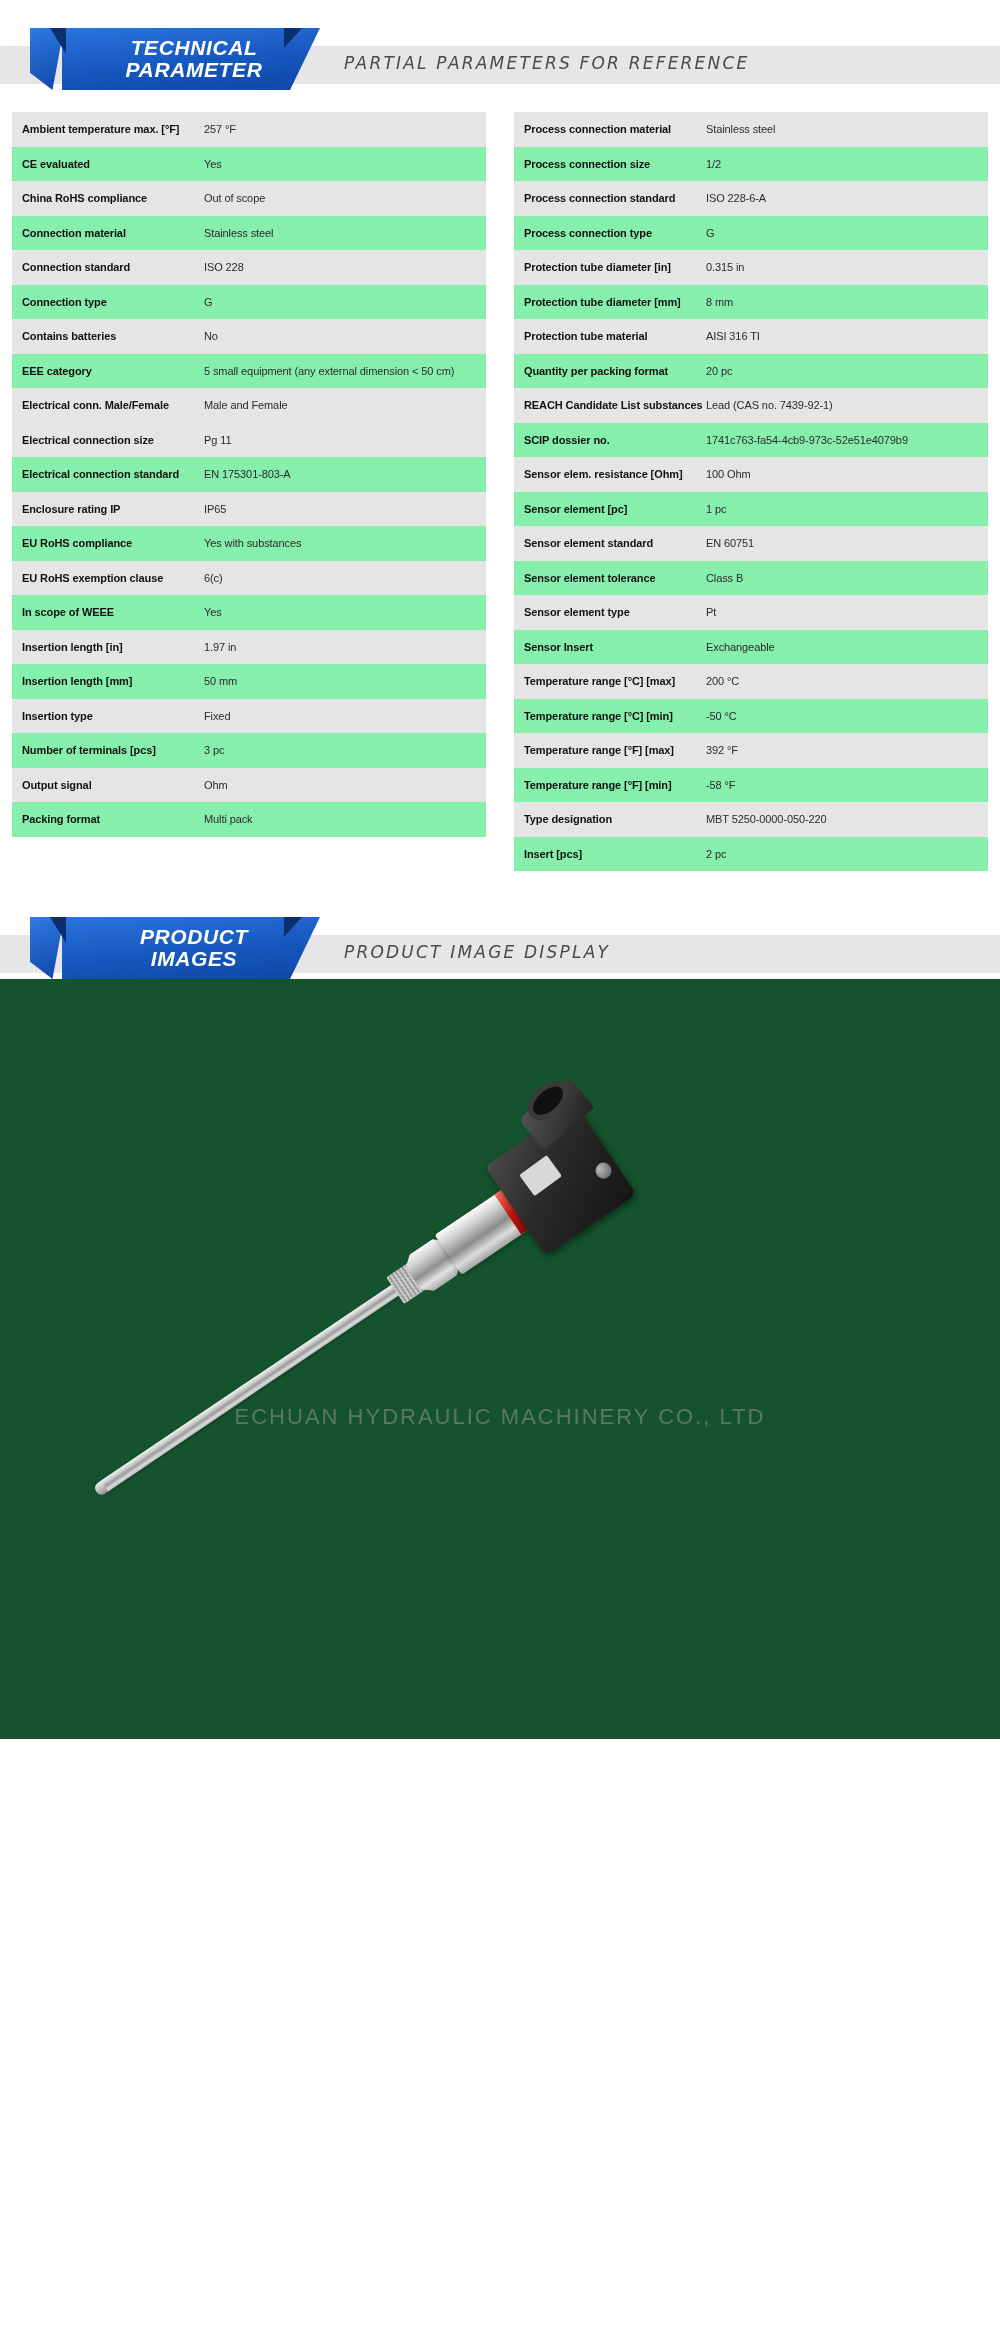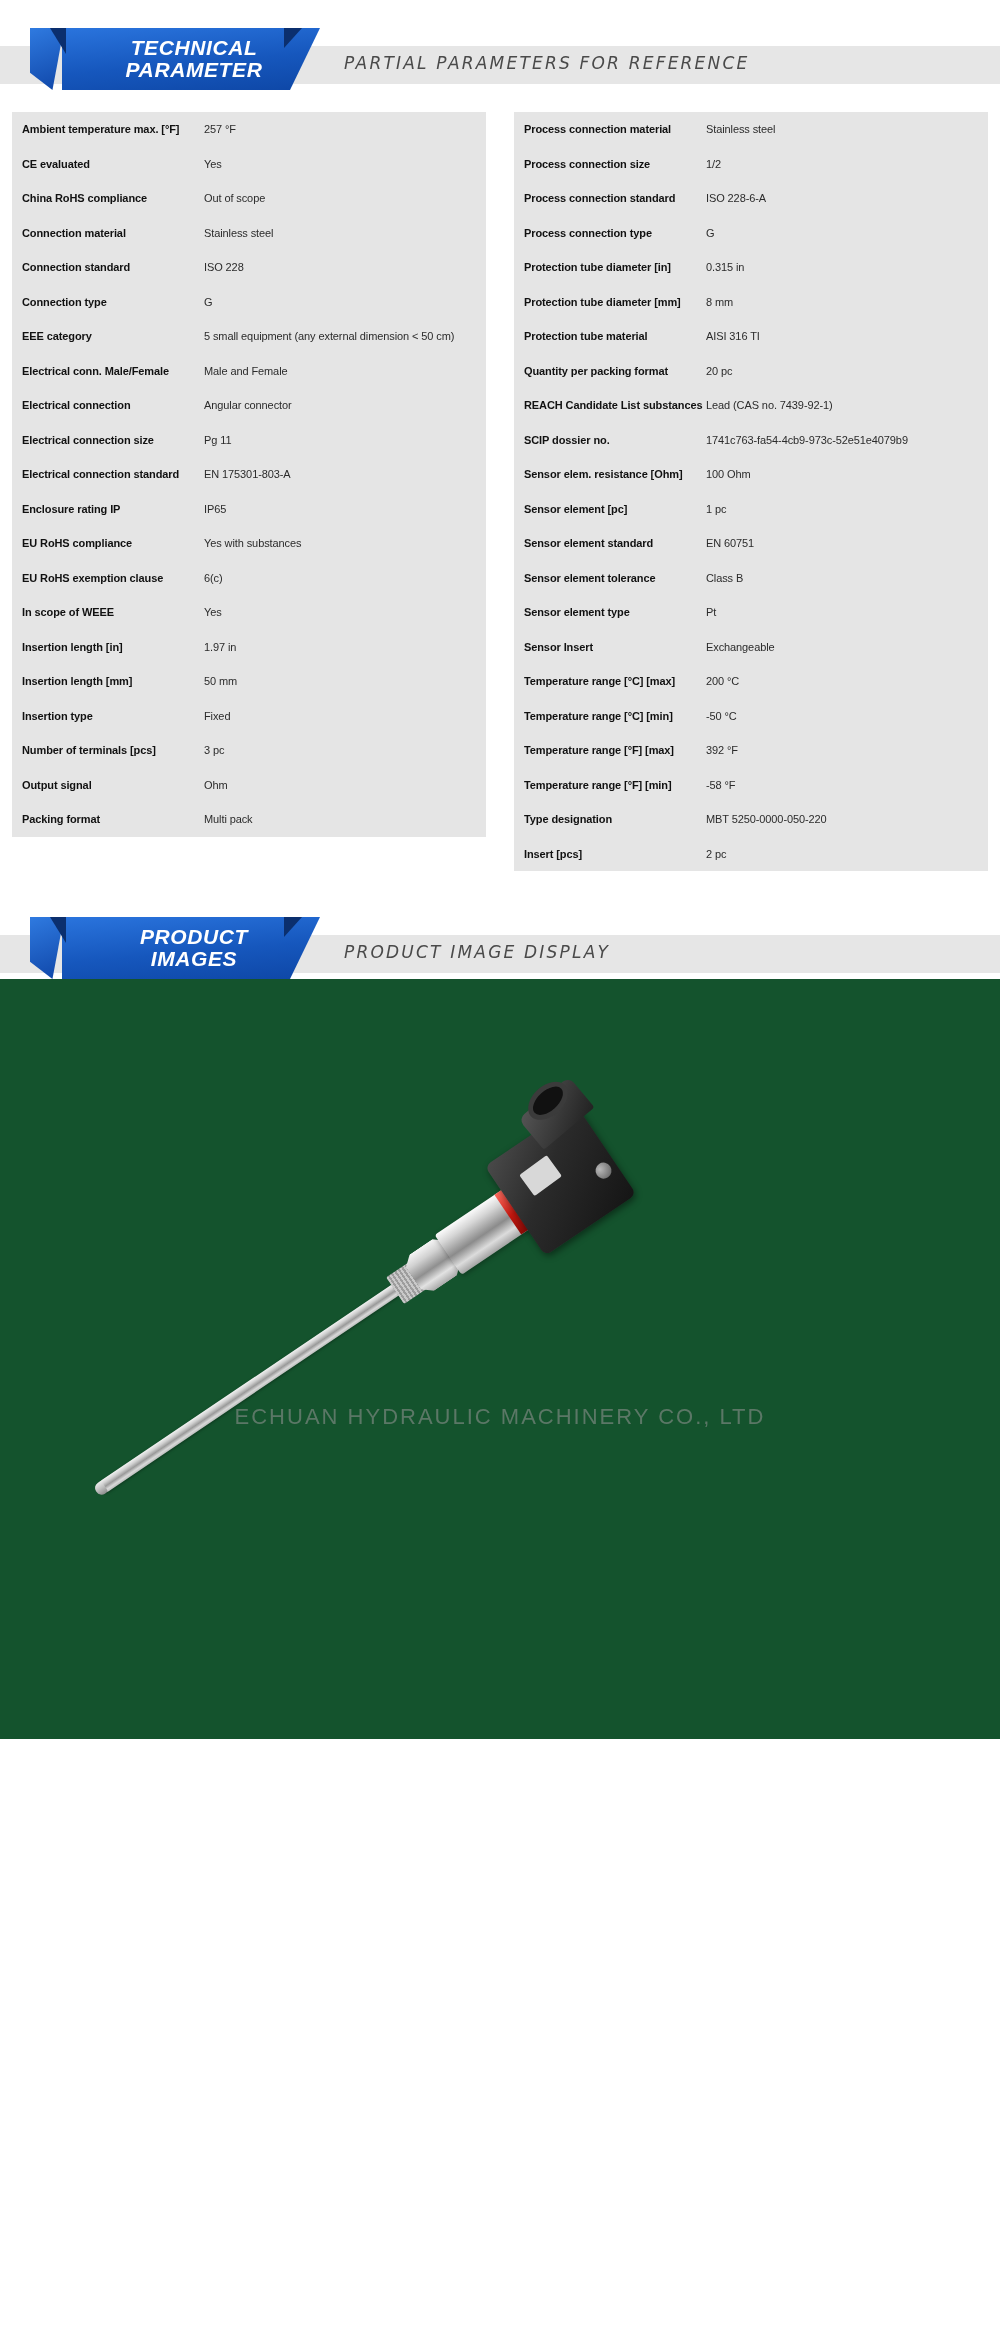--- a/index.html
+++ b/index.html
@@ -98,21 +98,21 @@
     padding: 22px 12px 0 12px;
   }
   .spec-col { flex: 1 1 0; min-width: 0; }
   .spec-row {
     display: flex;
     align-items: flex-start;
     padding: 9px 8px 9px 10px;
     min-height: 30px;
   }
   .spec-row.odd  { background: #e5e5e5; }
-  .spec-row.even { background: #e5e5e5; }
+  .spec-row.even { background: #86efac; }
   .spec-key {
     width: 182px;
     flex: 0 0 182px;
     font-size: 11px;
     font-weight: bold;
     color: #111111;
     line-height: 1.5;
     letter-spacing: -.1px;
   }
   .spec-val {
@@ -279,31 +279,31 @@
           <div class="spec-val">Stainless steel</div>
         </div>
         <div class="spec-row odd">
           <div class="spec-key">Connection standard</div>
           <div class="spec-val">ISO 228</div>
         </div>
         <div class="spec-row even">
           <div class="spec-key">Connection type</div>
           <div class="spec-val">G</div>
         </div>
+        <div class="spec-row odd">
+          <div class="spec-key">Contains batteries</div>
+          <div class="spec-val">No</div>
+        </div>
         <div class="spec-row even">
           <div class="spec-key">EEE category</div>
           <div class="spec-val">5 small equipment (any external dimension &lt; 50 cm)</div>
         </div>
         <div class="spec-row odd">
           <div class="spec-key">Electrical conn. Male/Female</div>
           <div class="spec-val">Male and Female</div>
-        </div>
-        <div class="spec-row even">
-          <div class="spec-key">Electrical connection</div>
-          <div class="spec-val">Angular connector</div>
         </div>
         <div class="spec-row odd">
           <div class="spec-key">Electrical connection size</div>
           <div class="spec-val">Pg 11</div>
         </div>
         <div class="spec-row even">
           <div class="spec-key">Electrical connection standard</div>
           <div class="spec-val">EN 175301-803-A</div>
         </div>
         <div class="spec-row odd">

